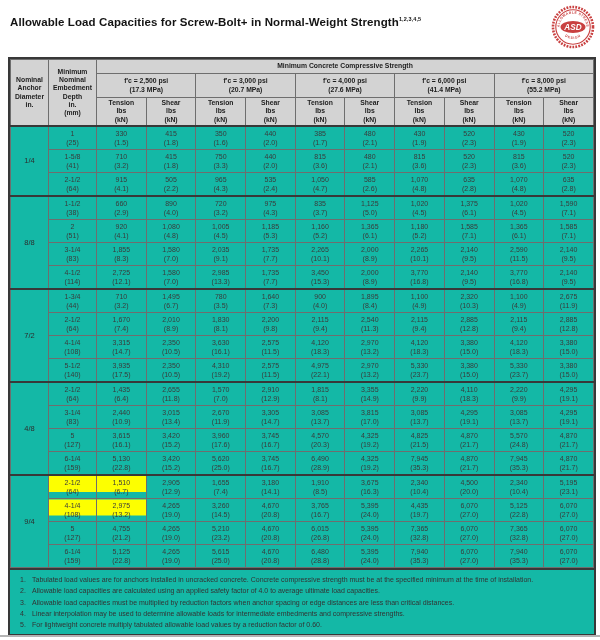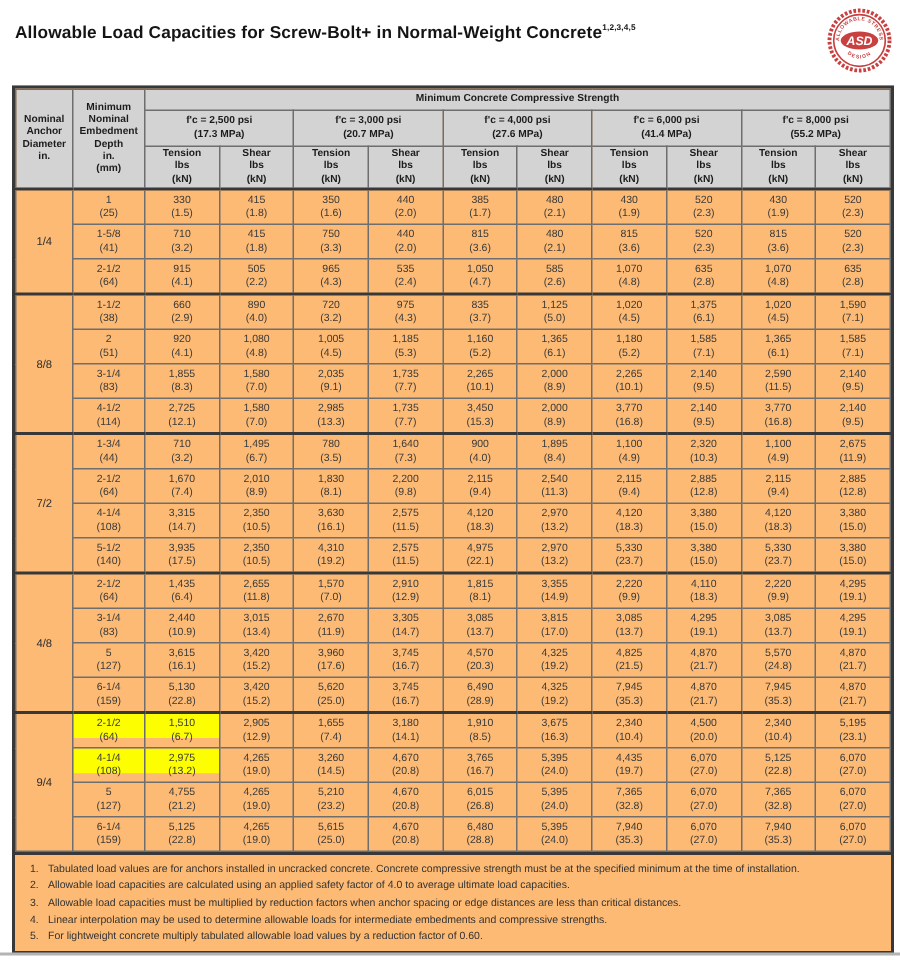--- a/index.html
+++ b/index.html
@@ -1,20 +1,20 @@
 <!DOCTYPE html>
 <html><head>
 <meta charset="utf-8">
 <style>
   html,body{margin:0;padding:0;background:#fff;}
   body{width:600px;height:640px;position:relative;font-family:"Liberation Sans",sans-serif;overflow:hidden;}
   .title{position:absolute;left:10px;top:16px;font-size:11.5px;font-weight:bold;color:#141414;letter-spacing:.1px;white-space:nowrap;}
   .title sup{font-size:5.5px;font-weight:bold;}
   .logo{position:absolute;right:5px;top:5px;width:44px;height:44px;}
-  .table-wrap{position:absolute;left:8px;top:57px;width:584px;border:2px solid #383838;background:#fdba74;}
+  .table-wrap{position:absolute;left:8px;top:57px;width:584px;border:2px solid #383838;background:#14b8a6;}
   table{border-collapse:collapse;width:100%;table-layout:fixed;}
   th,td{border:1px solid #6e6e6e;text-align:center;vertical-align:middle;padding:0;}
   thead th{background:#d3d3d3;font-size:6.8px;font-weight:bold;color:#1c1c1c;line-height:1.18;}
   thead .pre{white-space:pre-line;}
   tr.rowA th{height:13px;}
   tr.rowB th{height:23px;}
   tr.rowC th{height:27px;}
   thead tr:last-child th{border-bottom:2px solid #383838;}
   tbody td{font-size:7px;color:#3a3a3a;height:22px;line-height:1.3;}
   tbody td .v{display:block;}
@@ -23,21 +23,21 @@
   td.hl{background:linear-gradient(180deg,#fdff00 4%,#fdff00 72%,rgba(253,255,0,0) 72%);}
   .footnotes{border-top:2px solid #383838;padding:4px 6px 4px 6px;}
   .fn{display:flex;font-size:7px;color:#333;line-height:11.3px;}
   .fn .num{width:12px;flex:0 0 12px;text-align:left;padding-left:4px;}
   .fn .txt{flex:1;text-align:left;}
   .bottom-rule{position:absolute;left:0;top:635px;width:600px;height:2px;background:#b4b4b4;}
 </style>
 </head>
 <body>
 
-<div class="title"><span>Allowable Load Capacities for Screw-Bolt+ in Normal-Weight Concrete</span><sup>1,2,3,4,5</sup></div>
+<div class="title"><span>Allowable Load Capacities for Screw-Bolt+ in Normal-Weight Strength</span><sup>1,2,3,4,5</sup></div>
 
 <svg class="logo" viewBox="0 0 44 44" xmlns="http://www.w3.org/2000/svg">
   <circle cx="22" cy="22" r="20" fill="none" stroke="#c94040" stroke-width="2.6" stroke-dasharray="1.8 1.2"></circle>
   <circle cx="22" cy="22" r="17.2" fill="#ffffff" stroke="#c94040" stroke-width="1.1"></circle>
   <path id="arcTop" d="M 8.5,22 A 13.5,13.5 0 0 1 35.5,22" fill="none"></path>
   <path id="arcBot" d="M 10,22 A 12,12 0 0 0 34,22" fill="none"></path>
   <text font-size="3.4" font-weight="bold" fill="#c94040" letter-spacing=".4"><textPath href="#arcTop" startOffset="50%" text-anchor="middle">ALLOWABLE STRESS</textPath></text>
   <text font-size="3.4" font-weight="bold" fill="#c94040" letter-spacing=".8"><textPath href="#arcBot" startOffset="50%" text-anchor="middle">DESIGN</textPath></text>
   <ellipse cx="22" cy="22" rx="12.5" ry="6" fill="#c94040"></ellipse>
   <text x="22" y="24.8" font-size="8.2" font-weight="bold" font-style="italic" fill="#ffffff" text-anchor="middle">ASD</text>

